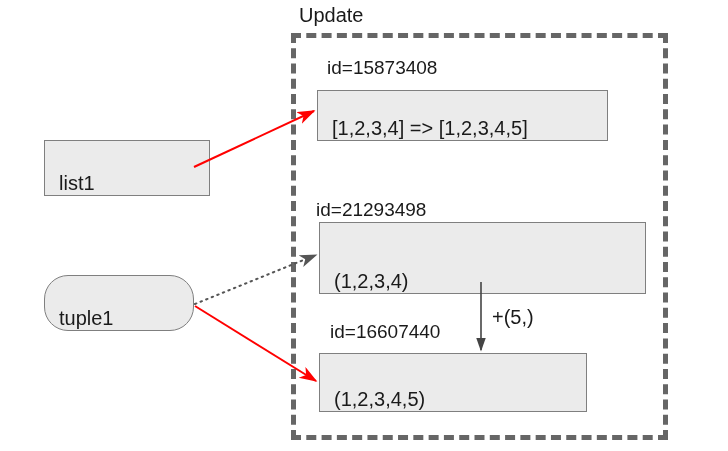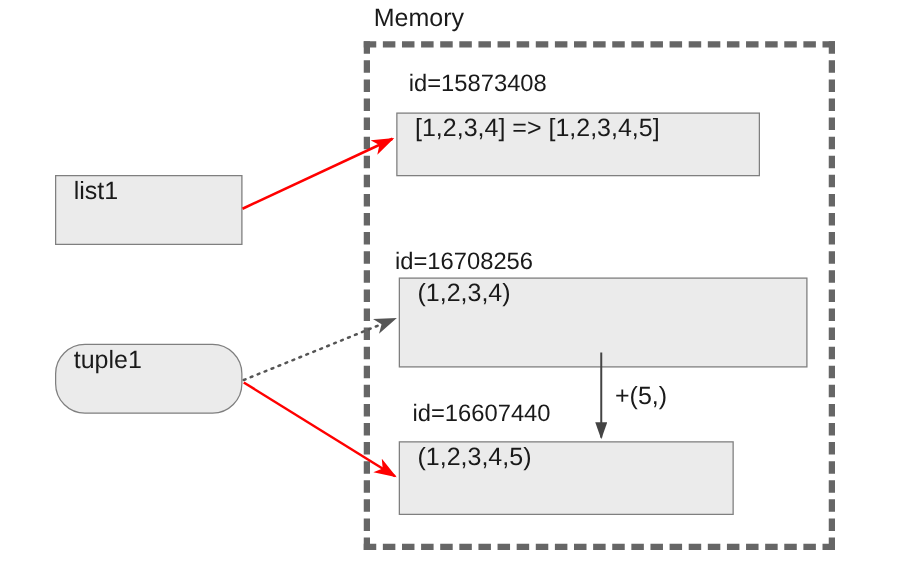--- a/index.html
+++ b/index.html
@@ -39,31 +39,31 @@
     white-space: nowrap;
     line-height: 24px;
   }
   
   .node-box {
     position: absolute;
     background: #ebebeb;
     border: 1.5px solid #7f7f7f;
     box-sizing: border-box;
     display: flex;
-    align-items: flex-start;
+    align-items: flex-end;
   }
   .node-label {
     font-size: 20px;
     color: #1a1a1a;
     padding-left: 14px;
     white-space: nowrap;
     line-height: 24px;
   }
   
-  .var-list1  { left: 44px;  top: 140px; width: 150px; height: 56px; }
+  .var-list1  { left: 44px;  top: 140px; width: 166px; height: 56px; }
   .var-tuple1 { left: 44px;  top: 275px; width: 150px; height: 56px; border-radius: 24px; }
   
   .obj-list   { left: 317px; top: 90px;  width: 291px; height: 51px; }
   .obj-tuple1 { left: 319px; top: 222px; width: 327px; height: 72px; }
   .obj-tuple2 { left: 319px; top: 353px; width: 268px; height: 59px; }
   
   .id-caption {
     position: absolute;
     font-size: 19px;
     color: #1a1a1a;
@@ -91,26 +91,26 @@
     width: 728px;
     height: 451px;
     pointer-events: none;
   }
 </style>
 </head>
 <body>
 
 <div id="canvas">
 
-  <div class="memory-title">Memory</div>
+  <div class="memory-title">Update</div>
 
   <div class="memory-region"></div>
 
   <div class="id-caption id-1">id=15873408</div>
-  <div class="id-caption id-2">id=16708256</div>
+  <div class="id-caption id-2">id=21293498</div>
   <div class="id-caption id-3">id=16607440</div>
 
   <div class="node-box obj-list">
     <span class="node-label">[1,2,3,4] =&gt; [1,2,3,4,5]</span>
   </div>
 
   <div class="node-box obj-tuple1">
     <span class="node-label">(1,2,3,4)</span>
   </div>
 

